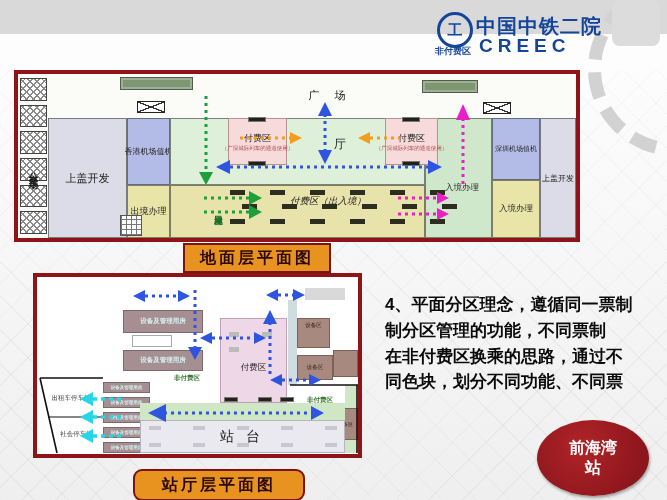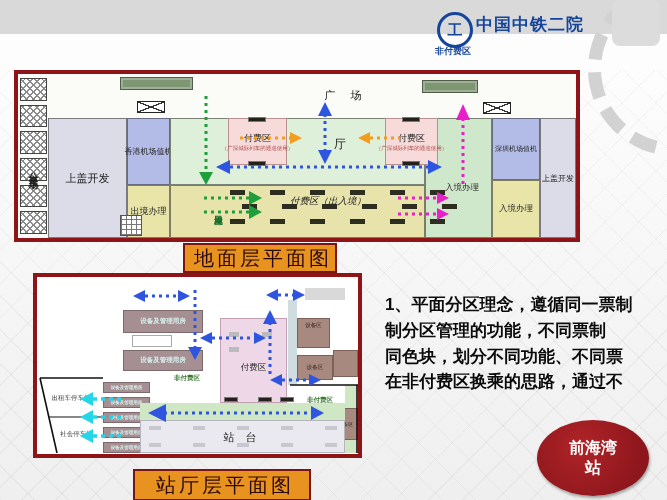--- a/index.html
+++ b/index.html
@@ -11,21 +11,21 @@
       linear-gradient(#ffffff,#efefef);}
   .abs{position:absolute;}
   .topband{left:0;top:0;width:667px;height:34px;background:#d9d9d9;}
   .whiteband{left:0;top:34px;width:667px;height:36px;background:#fdfdfd;}
   .ring{left:588px;top:-18px;width:148px;height:148px;border:13px dashed #d2d2d2;border-radius:50%;}
   .graysq{left:612px;top:0;width:48px;height:46px;background:#dcdcdc;border-radius:8px;}
   
   .logo-circ{left:437px;top:12px;width:30px;height:30px;border:3px solid #15459a;border-radius:50%;
     display:flex;align-items:center;justify-content:center;color:#15459a;font-weight:bold;font-size:15px;}
   .logo-cap{left:421px;top:45px;width:64px;text-align:center;font-size:9px;font-weight:bold;color:#15459a;}
-  .org-cn{left:476px;top:13px;font-size:17px;font-weight:bold;color:#15459a;letter-spacing:1px;white-space:nowrap;}
+  .org-cn{left:476px;top:13px;font-size:20px;font-weight:bold;color:#15459a;letter-spacing:1px;white-space:nowrap;}
   .org-en{left:479px;top:35px;font-size:19px;font-weight:bold;color:#15459a;letter-spacing:5px;white-space:nowrap;}
   
   .plan{border:4px solid #8f1418;background:#fbfbf8;}
   .plan1{left:14px;top:70px;width:558px;height:164px;}
   .plan2{left:33px;top:273px;width:321px;height:177px;}
   .region{position:absolute;display:flex;align-items:center;justify-content:center;text-align:center;
     color:#222;box-sizing:border-box;}
   .bordered{border:1px solid rgba(40,40,40,.55);}
   .nowrap{white-space:nowrap;}
   .hatchcol{left:2px;top:4px;width:27px;height:156px;display:flex;flex-direction:column;gap:4px;}
@@ -36,22 +36,22 @@
   .esc{border:1px solid #222;background:
     linear-gradient(to top right, transparent 46%, #333 47%, #333 53%, transparent 54%),
     linear-gradient(to bottom right, transparent 46%, #333 47%, #333 53%, transparent 54%), #fff;}
   .greenbar{background:#7e9672;border:1px solid #4e5e48;box-shadow:inset 0 0 0 2px rgba(255,255,255,.25);}
   .gaterow{background:repeating-linear-gradient(90deg,#2e2e20 0 15px, transparent 15px 40px);}
   .gridh{border:1px solid #555;background:
     repeating-linear-gradient(0deg,#777 0 1px, transparent 1px 5px),
     repeating-linear-gradient(90deg,#777 0 1px, transparent 1px 5px), #fff;}
   .pink{background:#f7dada;border:1px solid #b98f8f;}
   .gate{position:absolute;width:18px;height:5px;background:#22221a;box-shadow:inset 0 0 0 1px #777;}
-  .caption{background:#e8931f;border:2px solid #7a1412;color:#2b0705;font-weight:normal;font-size:20px;
-    display:flex;align-items:center;justify-content:center;letter-spacing:3px;padding-left:6px;}
+  .caption{background:#e8931f;border:2px solid #7a1412;color:#2b0705;font-weight:bold;font-size:16px;
+    display:flex;align-items:center;justify-content:center;letter-spacing:3px;}
   .notebox{left:385px;top:292px;width:282px;color:#0b0b0b;font-weight:bold;font-size:17px;line-height:1.52;}
   .notebox div{white-space:nowrap;}
   .badge{left:537px;top:420px;width:112px;height:76px;border-radius:50%;
     background:radial-gradient(circle at 40% 35%, #b02428, #8c161c 75%);
     display:flex;flex-direction:column;align-items:center;justify-content:center;
     color:#fff;font-weight:bold;font-size:16px;line-height:1.25;box-shadow:1px 2px 3px rgba(0,0,0,.35);}
   .mauve{background:#a68f93;border:1px solid #7d686c;color:#d7f2ef;font-weight:bold;}
   .brown{background:#a8897f;border:1px solid #7c6158;color:#2f1f18;}
   .tickrow{background:repeating-linear-gradient(90deg,#c7c7cf 0 12px, transparent 12px 44px);}
   svg.ov{position:absolute;left:0;top:0;pointer-events:none;}
@@ -63,38 +63,39 @@
   <div class="abs topband"></div>
   <div class="abs whiteband"></div>
   <div class="abs ring"></div>
   <div class="abs graysq"></div>
 
   <div class="abs logo-circ">
     <span>工</span>
   </div>
   <div class="abs logo-cap">非付费区</div>
   <div class="abs org-cn">中国中铁二院</div>
+  <div class="abs org-en">CREEC</div>
 
   <div class="abs plan plan1" style="position:absolute;">
 
     <div class="abs hatchcol">
       <div class="hatch"></div>
         <div class="hatch"></div>
         <div class="hatch"></div>
       <div class="hatch"></div>
         <div class="hatch"></div>
         <div class="hatch"></div>
     </div>
     <div class="region vtext" style="left:3px;top:36px;width:24px;height:120px;font-size:9px;font-weight:bold;">公交停车场</div>
 
     <div class="region greenbar" style="left:102px;top:3px;width:73px;height:13px;"></div>
     <div class="region greenbar" style="left:404px;top:6px;width:56px;height:13px;"></div>
     <div class="region esc" style="left:119px;top:27px;width:28px;height:12px;"></div>
     <div class="region esc" style="left:465px;top:28px;width:28px;height:12px;"></div>
-    <div class="region" style="left:288px;top:14px;width:80px;height:14px;font-size:11px;letter-spacing:6px;">广  场</div>
+    <div class="region" style="left:272px;top:14px;width:80px;height:14px;font-size:11px;letter-spacing:6px;">广  场</div>
 
     <div class="region bordered" style="left:30px;top:44px;width:79px;height:120px;background:#dcdce8;font-size:11px;">上盖开发</div>
     <div class="region bordered" style="left:109px;top:111px;width:43px;height:53px;background:#e9e5a9;font-size:9px;">出境办理</div>
     <div class="region bordered nowrap" style="left:109px;top:44px;width:43px;height:67px;background:#b3bce6;font-size:8px;">香港机场值机</div>
     <div class="region bordered" style="left:152px;top:44px;width:255px;height:67px;background:#def0da;"></div>
     <div class="region" style="left:312px;top:62px;width:20px;height:16px;font-size:12px;">厅</div>
     <div class="region bordered" style="left:152px;top:111px;width:255px;height:53px;background:#e7e3ab;"></div>
     <div class="region nowrap" style="left:250px;top:120px;width:120px;height:14px;font-size:9.5px;font-style:italic;">付费区（出入境）</div>
     <div class="region bordered" style="left:407px;top:44px;width:67px;height:120px;background:#cfe8cb;"></div>
     <div class="region nowrap" style="left:420px;top:108px;width:48px;height:12px;font-size:8.5px;">入境办理</div>
@@ -181,21 +182,21 @@
     <div class="region" style="left:308px;top:108px;width:13px;height:68px;background:#cfe7c5;"></div>
     <div class="region brown" style="left:296px;top:131px;width:25px;height:32px;font-size:5px;">设备区</div>
 
     <div class="region nowrap" style="left:130px;top:97px;width:40px;height:9px;font-size:6.5px;color:#3c7a34;font-weight:bold;">非付费区</div>
     <div class="region nowrap" style="left:263px;top:119px;width:40px;height:9px;font-size:6.5px;color:#3c7a34;font-weight:bold;">非付费区</div>
 
     <div class="region" style="left:103px;top:126px;width:205px;height:17px;background:#cfe7c5;"></div>
     <div class="region" style="left:103px;top:143px;width:205px;height:33px;background:#e9e9ef;border:1px solid #b5b5bd;"></div>
     <div class="region tickrow" style="left:112px;top:149px;width:188px;height:4px;"></div>
     <div class="region tickrow" style="left:112px;top:166px;width:188px;height:4px;"></div>
-    <div class="region" style="left:170px;top:154px;width:70px;height:12px;font-size:11px;letter-spacing:4px;">站  台</div>
+    <div class="region" style="left:170px;top:154px;width:70px;height:12px;font-size:14px;letter-spacing:4px;">站  台</div>
 
     <svg class="ov" width="321" height="177">
       <line x1="3" y1="101" x2="66" y2="101" stroke="#111" stroke-width="1.6"></line>
       <line x1="3" y1="101" x2="20" y2="176" stroke="#111" stroke-width="1.6"></line>
       <line x1="11" y1="140" x2="66" y2="140" stroke="#111" stroke-width="1.2"></line>
       <polyline points="253,108 321,108" stroke="#111" stroke-width="1.6" fill="none"></polyline>
       <line x1="320" y1="108" x2="320" y2="176" stroke="#111" stroke-width="1.6"></line>
 
       <line x1="108" y1="19" x2="141" y2="19" stroke="#2f55e0" stroke-width="3" stroke-dasharray="3 4"></line>
       <polygon points="108,13 108,25 96,19" fill="#2f55e0"></polygon>
@@ -219,26 +220,26 @@
 
       <line x1="56" y1="122" x2="85" y2="122" stroke="#25d6e8" stroke-width="3.5" stroke-dasharray="4 4"></line>
       <polygon points="56,115 56,129 43,122" fill="#25d6e8"></polygon>
       <line x1="56" y1="140" x2="85" y2="140" stroke="#25d6e8" stroke-width="3.5" stroke-dasharray="4 4"></line>
       <polygon points="56,133 56,147 43,140" fill="#25d6e8"></polygon>
       <line x1="56" y1="159" x2="85" y2="159" stroke="#25d6e8" stroke-width="3.5" stroke-dasharray="4 4"></line>
       <polygon points="56,152 56,166 43,159" fill="#25d6e8"></polygon>
     </svg>
   </div>
 
-  <div class="abs caption" style="left:133px;top:469px;width:168px;height:28px;">站厅层平面图</div>
+  <div class="abs caption" style="left:133px;top:469px;width:168px;height:28px;border-radius:9px;">站厅层平面图</div>
 
   <div class="abs notebox">
-    <div>1、平面分区理念，遵循同一票制</div>
+    <div>4、平面分区理念，遵循同一票制</div>
     <div>制分区管理的功能，不同票制</div>
+    <div>在非付费区换乘的思路，通过不</div>
     <div>同色块，划分不同功能、不同票</div>
-    <div>在非付费区换乘的思路，通过不</div>
   </div>
 
   <div class="abs badge">
     <div>前海湾</div>
     <div>站</div>
   </div>
 </div>
 
 </body></html>

